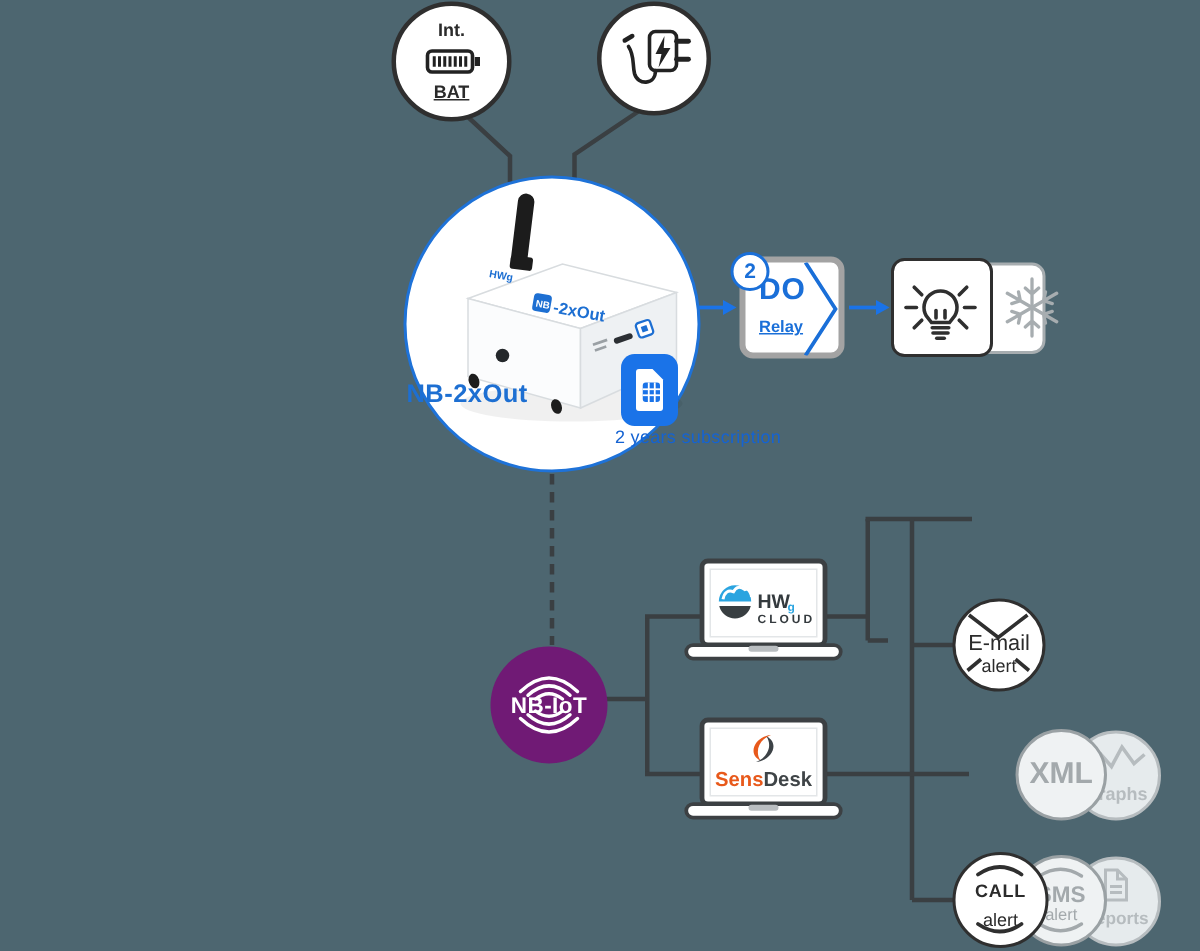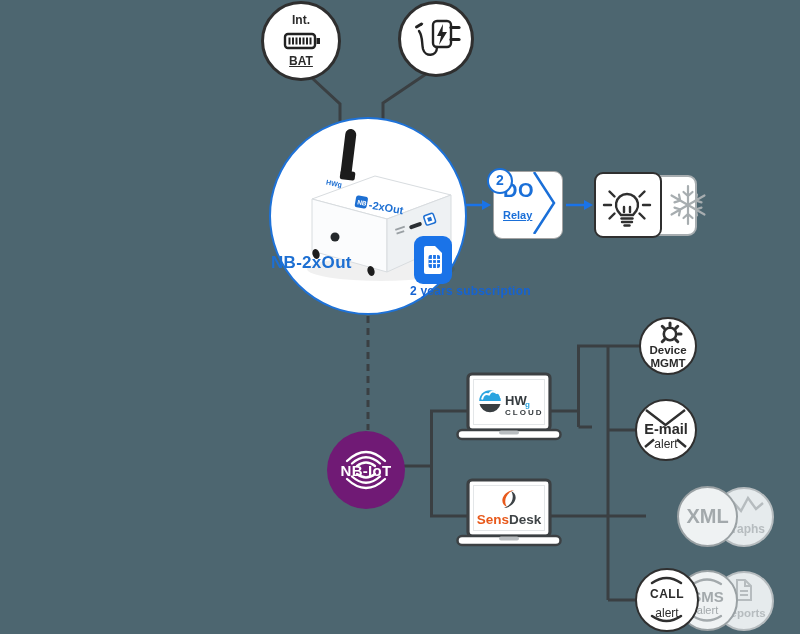--- a/index.html
+++ b/index.html
@@ -25,25 +25,25 @@
   .device-circle{
     position:absolute;left:269px;top:117px;width:198px;height:198px;
     border-radius:50%;background:#ffffff;border:2.5px solid #1e72d8;box-sizing:border-box;
   }
   .device-label{
     position:absolute;left:0;top:134px;width:100%;
     color:#1d6fd2;font-size:17px;font-weight:bold;letter-spacing:.3px;
   }
   .note{
     position:absolute;left:410px;top:284px;width:170px;
-    color:#1563d2;font-size:12px;font-weight:bold;line-height:15px;letter-spacing:.2px;
+    color:#1563d2;font-size:12px;font-weight:normal;line-height:15px;letter-spacing:.2px;
   }
   .do-box{
     position:absolute;left:493px;top:171px;width:70px;height:68px;box-sizing:border-box;
-    background:#fff;border:1px solid #a3a3a3;border-radius:9px;
+    background:#fff;border:4px solid #a3a3a3;border-radius:9px;
   }
   .do-title{position:absolute;left:9px;top:7px;font-size:20px;font-weight:800;color:#1a6fd8;letter-spacing:.5px;}
   .do-sub{position:absolute;left:9px;top:37px;font-size:11px;font-weight:bold;color:#1a6fd8;text-decoration:underline;}
   .badge2{
     position:absolute;left:487px;top:168px;width:26px;height:26px;border-radius:50%;
     background:#fff;border:2.5px solid #1a6fd8;box-sizing:border-box;
     color:#1a6fd8;font-size:14px;font-weight:bold;text-align:center;line-height:21px;
   }
   .out-square{position:absolute;background:#fff;box-sizing:border-box;border-radius:9px;}
   .out-front{left:594px;top:172px;width:68px;height:66px;border:2.5px solid #2f2f2f;z-index:3;}
@@ -251,47 +251,30 @@
         <path d="M 58,12 C 47,13 42,25 51,29 C 47,23 50,15 58,12 Z" fill="#e8591b"></path>
         <path d="M 48,30 C 59,29 64,17 55,13 C 59,19 56,27 48,30 Z" fill="#3c4246"></path>
         <text x="53" y="46" text-anchor="end" font-size="13.5" font-weight="bold" fill="#e8591b">Sens</text>
         <text x="53" y="46" text-anchor="start" font-size="13.5" font-weight="bold" fill="#3f4447">Desk</text>
       </g>
       <rect x="1.5" y="58" width="103" height="9" rx="4.5" fill="#ffffff" stroke="#3c4043" stroke-width="2.5"></rect>
       <rect x="43" y="58.5" width="20" height="4" rx="2" fill="#b9bdc0"></rect>
     </svg>
   </div>
 
-  <div class="wcircle" style="left:639px;top:317px;width:58px;height:58px;border-width:2.5px;">
-    <svg class="abs" style="left:0;top:0;" width="58" height="28" viewBox="0 0 58 28">
-      <g transform="translate(29,15)" stroke="#2f2f2f" fill="none">
-        <circle r="6.2" stroke-width="2.6"></circle>
-        <g stroke-width="3" stroke-linecap="round">
-          <line y1="-8" y2="-11" transform="rotate(0)"></line>
-            <line y1="-8" y2="-11" transform="rotate(45)"></line>
-          <line y1="-8" y2="-11" transform="rotate(90)"></line>
-            <line y1="-8" y2="-11" transform="rotate(135)"></line>
-          <line y1="-8" y2="-11" transform="rotate(225)"></line>
-          <line y1="-8" y2="-11" transform="rotate(315)"></line>
-        </g>
-      </g>
-    </svg>
-    <div class="txt" style="top:25px;font-size:11.5px;">Device</div>
-    <div class="txt" style="top:38px;font-size:11.5px;">MGMT</div>
-  </div>
 
   <div class="wcircle" style="left:635px;top:399px;width:62px;height:62px;border-width:2.5px;">
     <svg class="abs" style="left:0;top:0;" width="57" height="57" viewBox="0 0 57 57">
       <g stroke="#2f2f2f" stroke-width="2.4" fill="none">
         <polyline points="9,9 28.5,24 48,9"></polyline>
         <line x1="8" y1="46" x2="17" y2="38.5"></line>
         <line x1="49" y1="46" x2="40" y2="38.5"></line>
       </g>
     </svg>
-    <div class="txt" style="top:20px;font-size:14.5px;font-weight:700;">E-mail</div>
+    <div class="txt" style="top:20px;font-size:14.5px;font-weight:400;">E-mail</div>
     <div class="txt" style="top:36px;font-size:12px;font-weight:400;">alert</div>
   </div>
 
   <div class="wcircle fade2" style="left:714px;top:487px;width:60px;height:60px;border-width:2.5px;z-index:1;">
     <svg class="abs" style="left:0;top:0;" width="55" height="32" viewBox="0 0 55 32">
       <polyline points="10,27 18,14 25,22 32,9 40,20 47,14" fill="none" stroke="#b6bcbf" stroke-width="2.4"></polyline>
     </svg>
     <div class="txt" style="top:33px;font-size:12px;">Graphs</div>
   </div>
   <div class="wcircle fade1" style="left:677px;top:486px;width:61px;height:61px;border-width:2.5px;z-index:2;">

